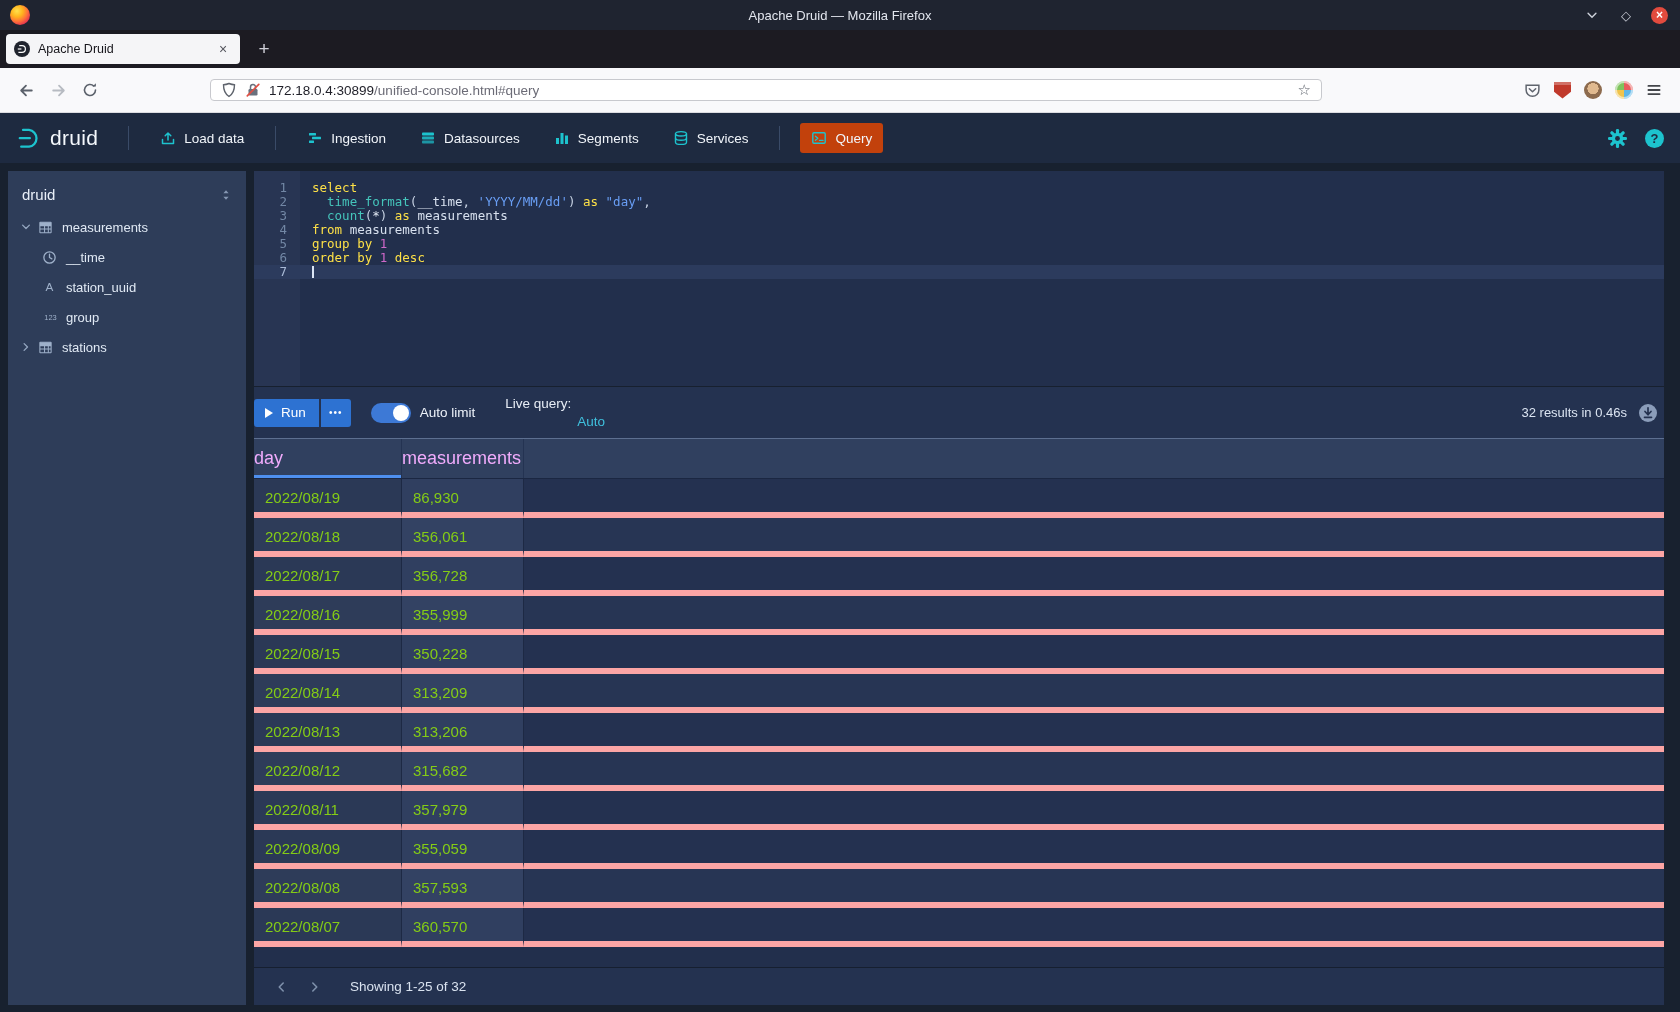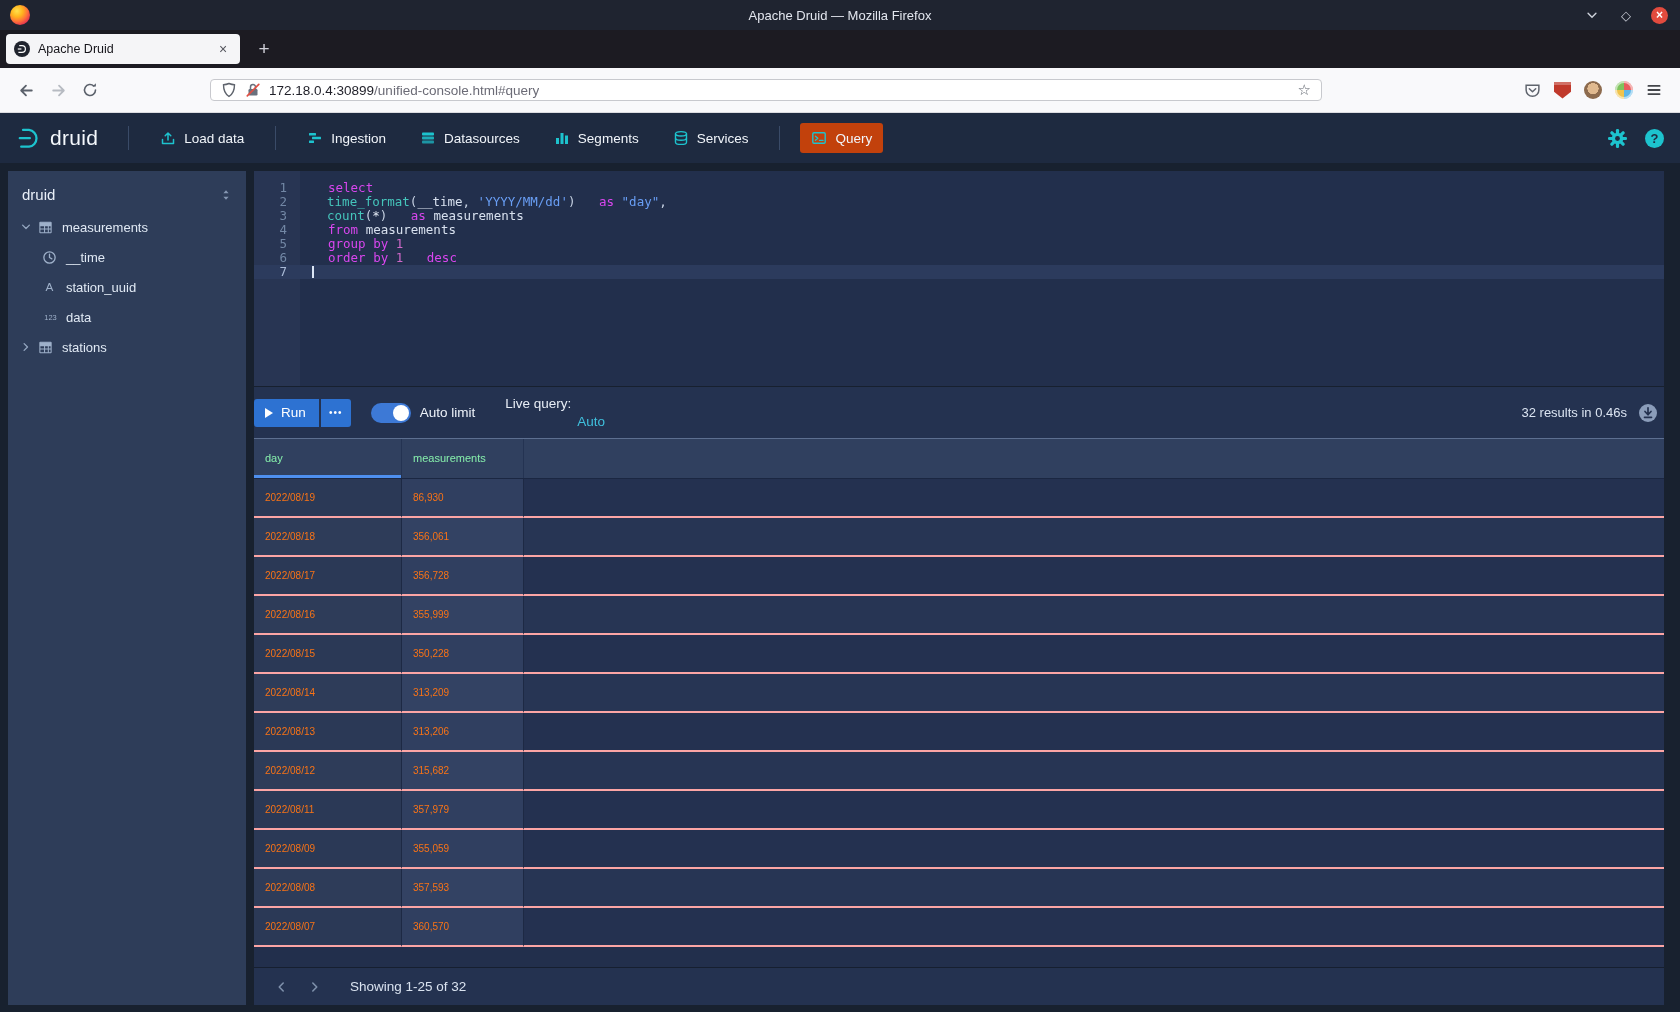--- a/index.html
+++ b/index.html
@@ -73,21 +73,21 @@
   
   .editor{height:215px;background:#222f4c;position:relative;overflow:hidden;font-family:"DejaVu Sans Mono",monospace;font-size:12.5px;}
   .editor::before{content:"";position:absolute;left:0;top:0;bottom:0;width:46px;background:#283553;}
   .ed-lines{position:relative;padding-top:10px;}
   .code-line{display:flex;height:14px;line-height:14px;}
   .code-line.current{background:#2c3b5d;}
   .gutter-num{width:46px;box-sizing:border-box;padding-right:13px;text-align:right;color:#7287a5;flex:0 0 46px;}
   .code-line.current .gutter-num{color:#a9bad6;}
   .code-text{margin-left:12px;white-space:pre;color:#d7e0ee;}
   .code-line.current .code-text::after{content:"";display:inline-block;width:2px;height:12px;background:#dce6f5;vertical-align:-2px;}
-  .tk-kw{color:#d946ef;margin-left:16px;}
+  .tk-kw{color:#fde047;}
   .tk-fn{color:#45c5bb;}
   .tk-str{color:#699ef5;}
   .tk-num{color:#cf68c9;}
   .tk-id{color:#d7e0ee;}
   .tk-op{color:#e4ebf6;}
   .tk-pl{color:#c6d1e2;}
 
   
   .runbar{height:53px;background:#243250;border-top:1px solid #17202f;border-bottom:1px solid #5d6f90;
     display:flex;align-items:center;box-sizing:border-box;}
@@ -100,28 +100,28 @@
   .toggle .knob{position:absolute;right:2px;top:2px;width:16px;height:16px;border-radius:50%;background:#fff;}
   .rb-label{margin-left:9px;color:#eef3fa;font-size:13.5px;}
   .live-q{margin-left:30px;display:flex;gap:6px;font-size:13.5px;}
   .live-q .lq-label{color:#e8eef6;}
   .live-q .lq-value{color:#3fc0dd;margin-top:18px;}
   .rb-right{margin-left:auto;display:flex;align-items:center;gap:11px;padding-right:6px;}
   .rb-summary{color:#dbe4f1;font-size:13px;}
 
   
   .res-header{height:40px;display:flex;background:#30405f;border-bottom:1px solid #1b2742;box-sizing:border-box;}
-  .rh{line-height:39px;padding-left:11px;font-size:11px;color:#86efac;box-sizing:border-box;}
+  .rh{line-height:39px;font-size:18px;color:#f0abfc;box-sizing:border-box;}
   .rh.c1{width:148px;border-right:1px solid #243352;box-shadow:inset 0 -3px 0 #4e8fee;}
   .rh.c2{width:122px;border-right:1px solid #243352;}
   .rh.cf{flex:1;}
   .res-body{flex:1;overflow:hidden;background:#222f4c;}
   .res-row{display:flex;height:39px;}
-  .rc{box-sizing:border-box;line-height:38px;font-size:10px;color:#f97316;padding-left:11px;
-    border-bottom:2px solid #fca5a5;}
+  .rc{box-sizing:border-box;line-height:38px;font-size:15px;color:#84cc16;padding-left:11px;
+    border-bottom:6px solid #fca5a5;}
   .rc.c1{width:148px;border-right:1px solid #1d2944;}
   .rc.c2{width:122px;border-right:1px solid #1d2944;}
   .rc.cf{flex:1;padding-left:0;}
   .res-row.odd .c1{background:#2b3956;} .res-row.odd .c2{background:#303f60;} .res-row.odd .cf{background:#243150;}
   .res-row.even .c1{background:#2e3c59;} .res-row.even .c2{background:#334263;} .res-row.even .cf{background:#273554;}
 
   
   .pagination{height:38px;background:#243250;border-top:1px solid #161f30;display:flex;align-items:center;
     padding:0 14px;box-sizing:border-box;}
   .pg-btn{width:26px;height:26px;display:flex;align-items:center;justify-content:center;color:#7f91ac;margin-right:8px;border-radius:3px;}
@@ -368,21 +368,21 @@
               </svg>
             </span>
           <span class="tr-label" data-interactable="false">station_uuid</span>
         </div>
         <div class="tree-row lvl1" data-interactable="true">
           <span class="tr-ic" data-interactable="false">
               <svg width="17" height="15" viewBox="0 0 18 16">
                 <text x="9" y="11" text-anchor="middle" font-size="8" fill="currentColor" font-family="inherit">123</text>
               </svg>
             </span>
-          <span class="tr-label" data-interactable="false">data</span>
+          <span class="tr-label" data-interactable="false">group</span>
         </div>
         <div class="tree-row lvl0" data-interactable="true">
           <span class="tr-chev" data-interactable="true">
               <svg width="12" height="12" viewBox="0 0 16 16">
                 <path d="M5.5 3.5 10 8l-4.5 4.5" fill="none" stroke="currentColor" stroke-width="1.8" stroke-linecap="round" stroke-linejoin="round"></path>
               </svg>
             </span>
           <span class="tr-ic" data-interactable="false">
               <svg width="15" height="15" viewBox="0 0 16 16">
                 <g stroke="currentColor" fill="none" stroke-width="1.1">

